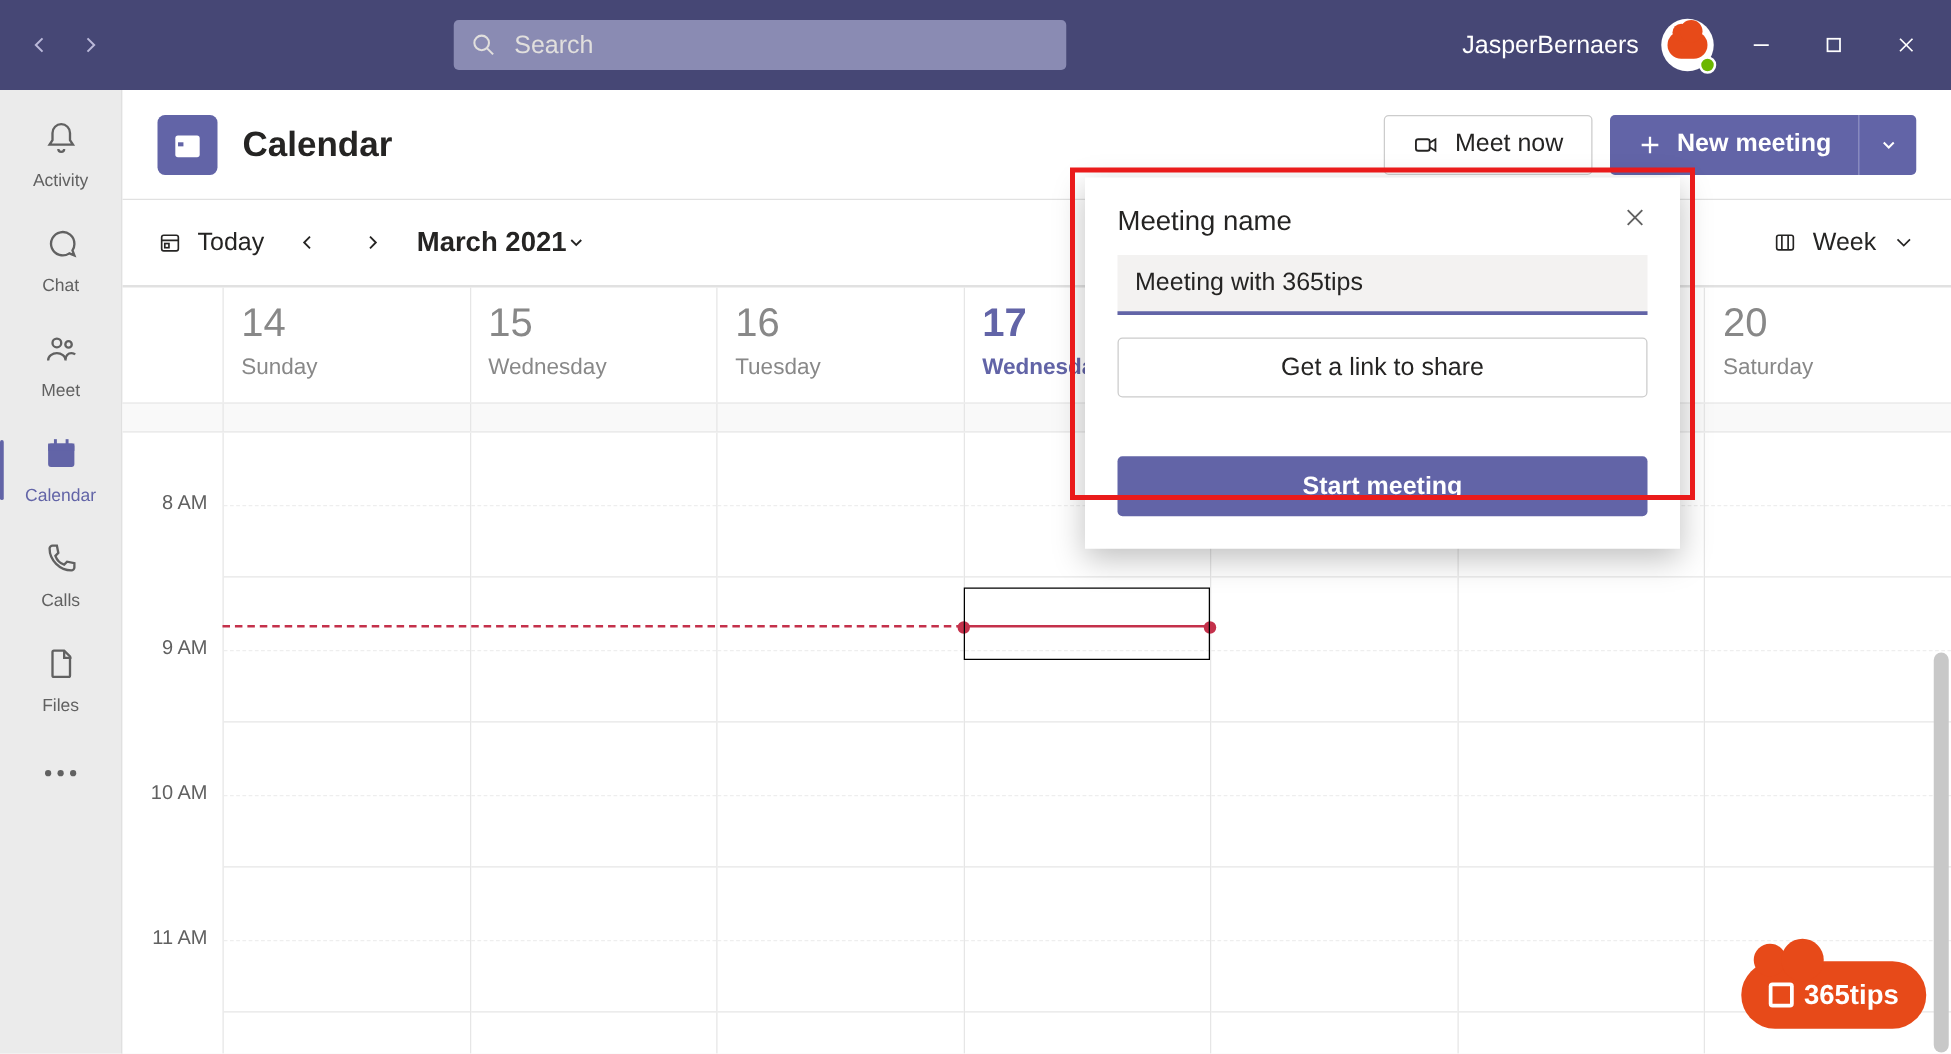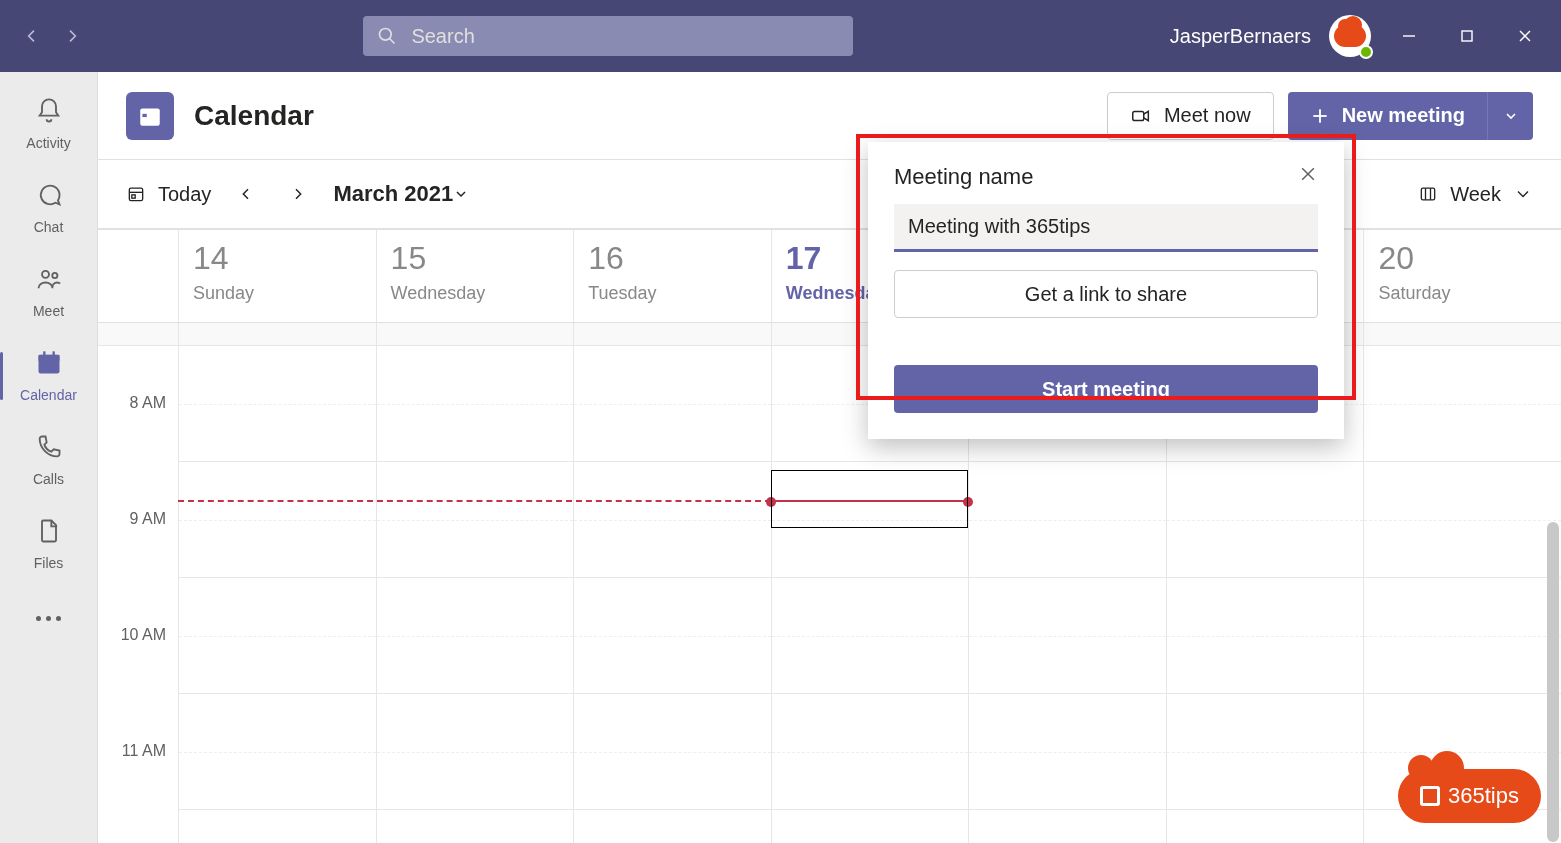--- a/index.html
+++ b/index.html
@@ -103,21 +103,21 @@
   .popup-head{display:flex;align-items:flex-start;justify-content:space-between;margin-bottom:14px;}
   .popup-title{font-size:22px;color:#252423;}
   .popup-close{cursor:pointer;}
   .popup-close svg{width:20px;height:20px;stroke:#616161;stroke-width:1.8;fill:none;}
   .popup-input{width:100%;height:48px;background:#f3f2f1;border:none;border-bottom:3px solid #6264a7;padding:12px 14px;font-size:20px;color:#252423;}
   .popup-btn{width:100%;height:48px;margin-top:18px;border-radius:4px;font-size:20px;cursor:pointer;}
   .popup-btn.outline{background:#fff;border:1px solid #ccc;color:#252423;}
   .popup-btn.primary{background:#6264a7;border:none;color:#fff;font-weight:600;margin-top:47px;}
 
   
-  .watermark{position:absolute;right:20px;bottom:20px;display:flex;align-items:center;gap:8px;background:#e74a19;color:#fff;border-radius:40px;padding:14px 22px;font-size:22px;font-weight:400;}
+  .watermark{position:absolute;right:20px;bottom:20px;display:flex;align-items:center;gap:8px;background:#e74a19;color:#fff;border-radius:40px;padding:14px 22px;font-size:22px;font-weight:700;}
   .watermark::before{content:"";position:absolute;left:10px;top:-14px;width:26px;height:26px;border-radius:50%;background:#e74a19;}
   .watermark::after{content:"";position:absolute;left:32px;top:-18px;width:34px;height:34px;border-radius:50%;background:#e74a19;}
   .watermark .wm-icon{width:20px;height:20px;background:#fff;border-radius:3px;position:relative;z-index:1;}
   .watermark .wm-icon::after{content:"";position:absolute;inset:3px;background:#e74a19;}
   .watermark span{position:relative;z-index:1;}
 
   
   .scrollbar{position:absolute;right:2px;top:450px;width:12px;height:320px;background:#c8c8c8;border-radius:6px;}
 </style>
 </head>

